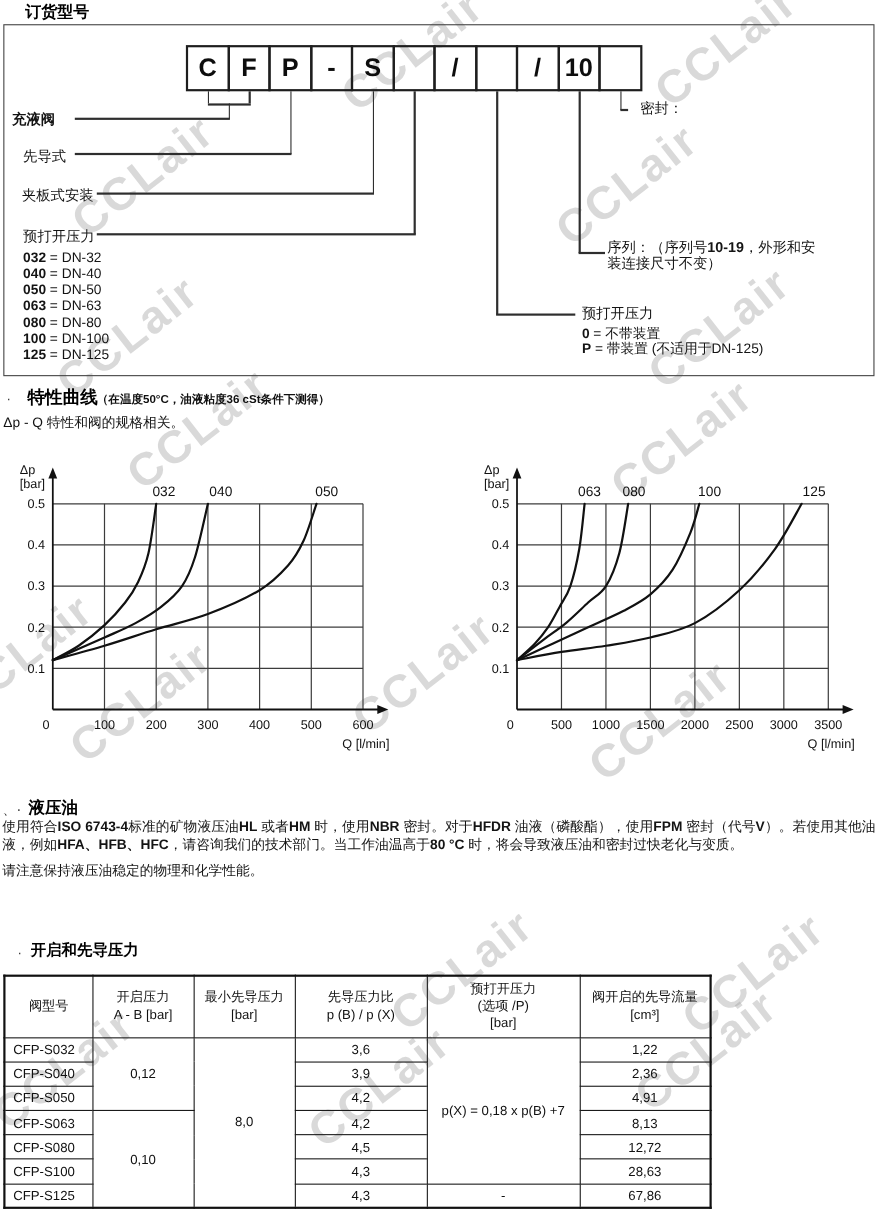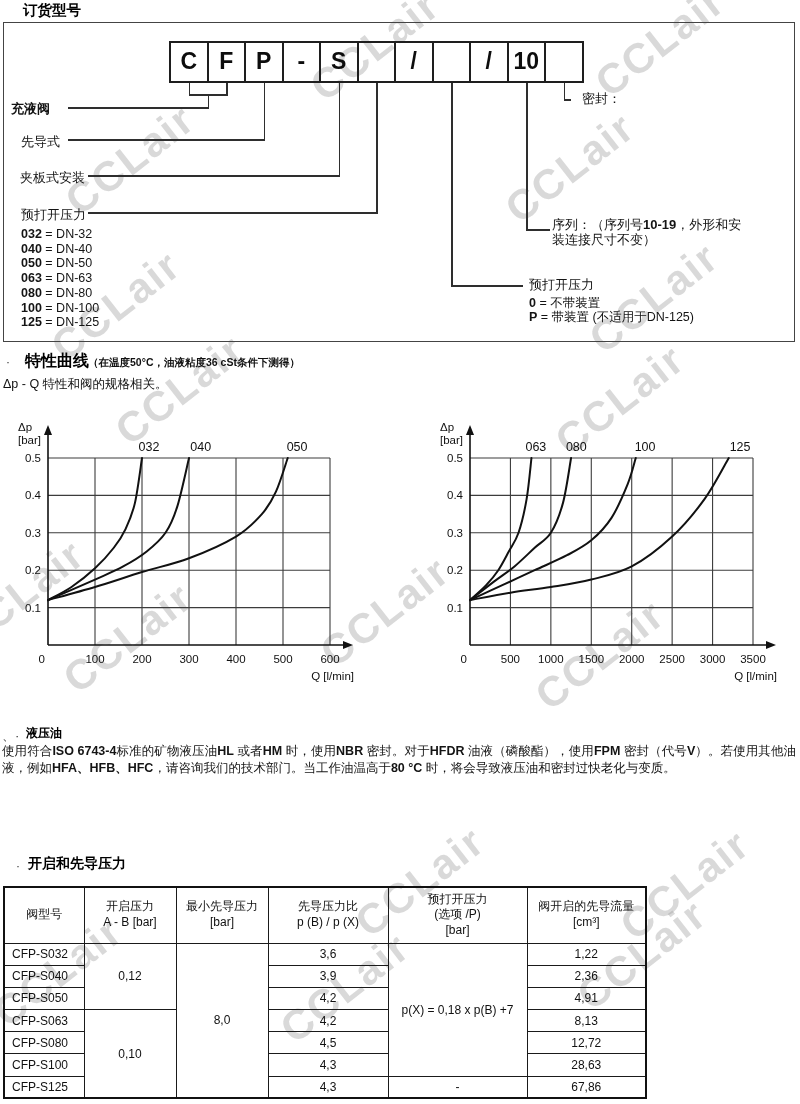--- a/index.html
+++ b/index.html
@@ -217,22 +217,23 @@
         <text x="107.89857142857143" y="38" text-anchor="middle" font-size="12.5" fill="#111">063</text>
         <path d="M 42 187.12 C 46.042857142857144 184.00333333333333, 58.845238095238095 174.02999999999997, 66.25714285714285 168.42 C 73.66904761904762 162.81, 79.73333333333332 159.07, 86.47142857142856 153.46 C 93.2095238095238 147.85000000000002, 100.62142857142857 140.37, 106.68571428571428 134.76 C 112.75 129.14999999999998, 118.14047619047618 127.28, 122.85714285714285 119.8 C 127.57380952380952 112.32, 131.61666666666665 102.34666666666666, 134.98571428571427 89.88 C 138.3547619047619 77.41333333333333, 141.7238095238095 52.48, 143.07142857142856 45" fill="none" stroke="#111" stroke-width="2" stroke-linecap="round"></path>
         <text x="148.32714285714286" y="38" text-anchor="middle" font-size="12.5" fill="#111">080</text>
         <path d="M 42 187.12 C 47.39047619047619 184.62666666666667, 63.56190476190476 177.14666666666668, 74.34285714285714 172.16 C 85.12380952380953 167.17333333333332, 95.9047619047619 162.18666666666667, 106.68571428571428 157.2 C 117.46666666666667 152.2133333333333, 129.59523809523807 147.2266666666667, 139.0285714285714 142.24 C 148.46190476190475 137.25333333333333, 155.8738095238095 133.51333333333332, 163.28571428571428 127.27999999999999 C 170.69761904761904 121.04666666666665, 177.43571428571428 114.18999999999998, 183.5 104.83999999999999 C 189.56428571428572 95.49, 195.62857142857143 81.15333333333334, 199.67142857142858 71.18 C 203.71428571428572 61.20666666666668, 206.40952380952382 49.36333333333334, 207.75714285714287 45" fill="none" stroke="#111" stroke-width="2" stroke-linecap="round"></path>
         <text x="217.0557142857143" y="38" text-anchor="middle" font-size="12.5" fill="#111">100</text>
         <path d="M 42 187.12 C 48.738095238095234 185.87333333333333, 68.95238095238093 181.82166666666666, 82.42857142857142 179.64 C 95.9047619047619 177.45833333333331, 109.38095238095237 176.21166666666667, 122.85714285714285 174.03 C 136.33333333333331 171.84833333333333, 149.8095238095238 169.97833333333335, 163.28571428571428 166.55 C 176.76190476190476 163.12166666666667, 190.2380952380952 160.62833333333333, 203.7142857142857 153.46 C 217.19047619047618 146.29166666666669, 232.0142857142857 134.76000000000002, 244.14285714285714 123.54 C 256.27142857142854 112.32000000000001, 267.05238095238093 99.22999999999999, 276.48571428571427 86.13999999999999 C 285.9190476190476 73.04999999999998, 296.7 51.85666666666666, 300.74285714285713 45" fill="none" stroke="#111" stroke-width="2" stroke-linecap="round"></path>
         <text x="312.0628571428571" y="38" text-anchor="middle" font-size="12.5" fill="#111">125</text>
       </svg>
 
     <div class="marker" style="left:2px;top:727px;font-size:13px;">、·</div>
-    <div class="sec-title" style="left:26px;top:725px;font-size:12px;">液压油</div>
+    <div class="sec-title" style="left:26px;top:725px;font-size:15px;">液压油</div>
     <div class="body-text" id="oil-p1" style="left:2px;top:743px;width:794px;"><span>使用符合</span><b>ISO 6743-4</b><span>标准的矿物液压油</span><b>HL</b><span> 或者</span><b>HM</b><span> 时，使用</span><b>NBR</b><span> 密封。对于</span><b>HFDR</b><span> 油液（磷酸酯），使用</span><b>FPM</b><span> 密封（代号</span><b>V</b><span>）。若使用其他油液，例如</span><b>HFA、HFB、HFC</b><span>，请咨询我们的技术部门。当工作油温高于</span><b>80 °C</b><span> 时，将会导致液压油和密封过快老化与变质。</span></div>
+    <div class="body-text" style="left:2px;top:783px;width:794px;">请注意保持液压油稳定的物理和化学性能。</div>
 
     <div class="marker" style="left:16px;top:859px;">·</div>
     <div class="sec-title" style="left:28px;top:855px;font-size:14px;">开启和先导压力</div>
 
     <table class="spec-table">
       <colgroup>
         <col style="width:80px">
           <col style="width:92px">
           <col style="width:92px">
         <col style="width:120px">

